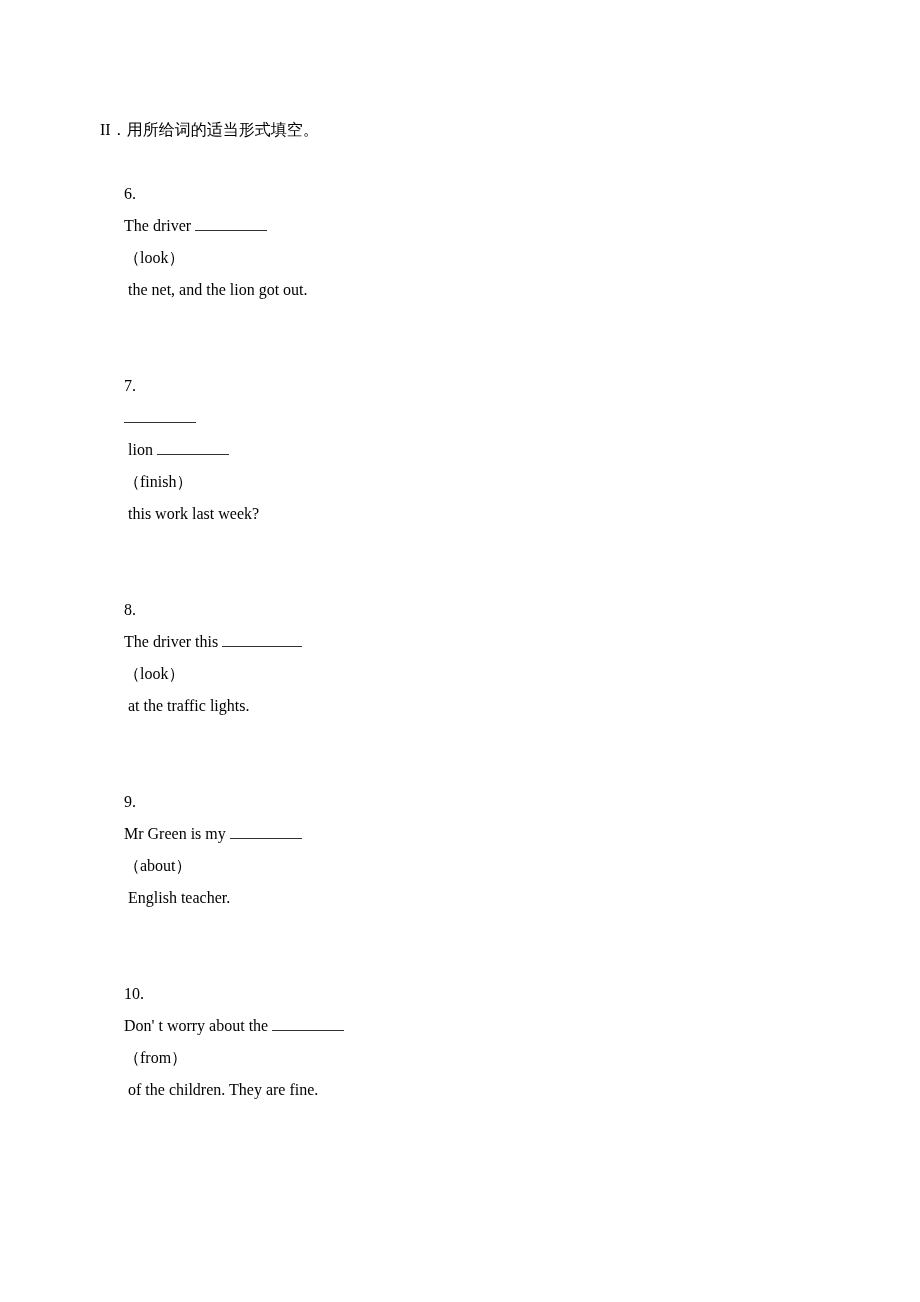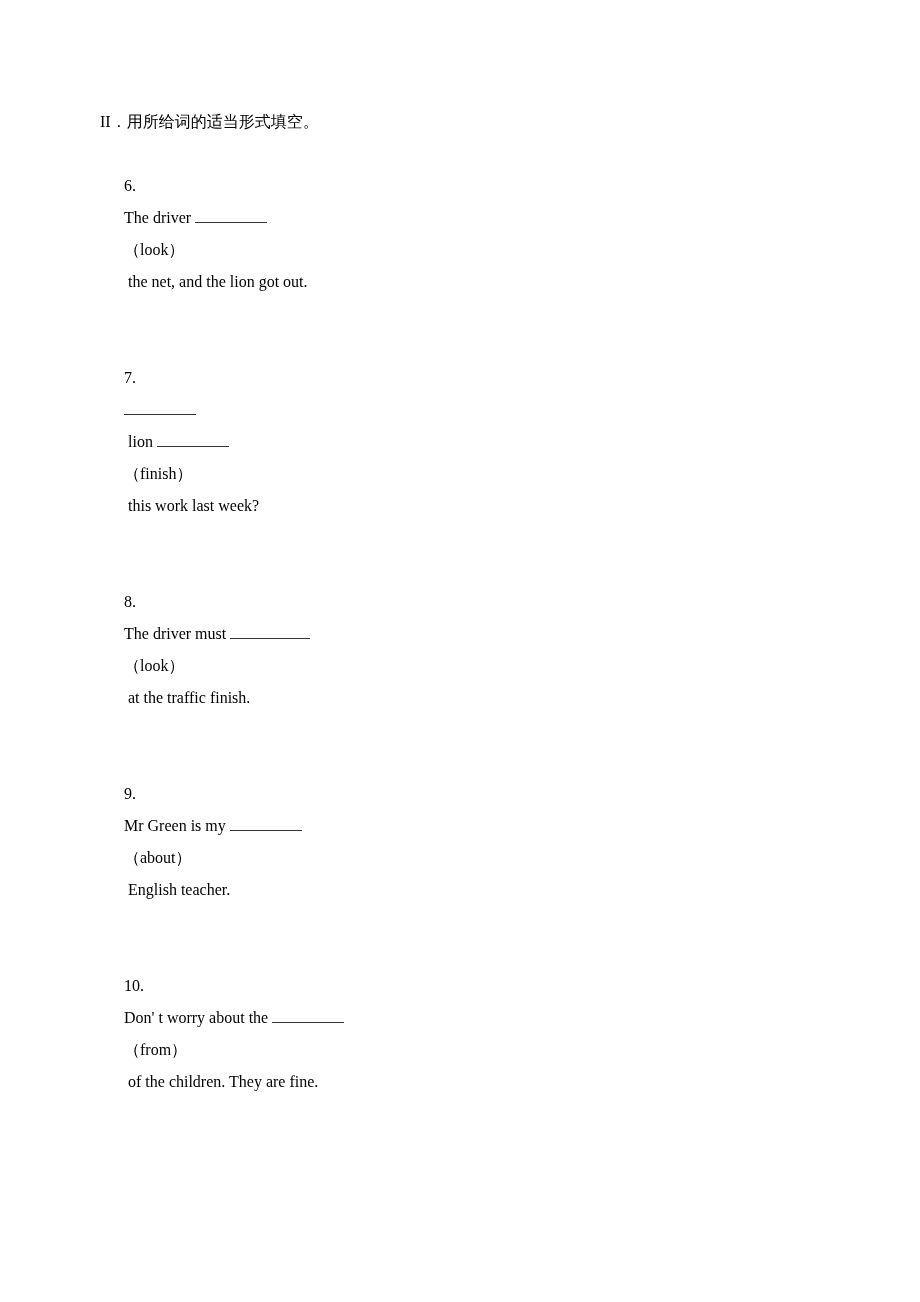--- a/index.html
+++ b/index.html
@@ -9,21 +9,21 @@
     font-family: "SimSun", "Times New Roman", serif;
     font-size: 16px;
     color: #000;
     line-height: 2.0;
     width: 920px;
   }
   .page {
     padding: 90px 100px 60px 100px;
   }
   .section-head {
-    margin-top: 16px;
+    margin-top: 24px;
   }
   .line {
     white-space: pre-wrap;
   }
   .blank {
     display: inline-block;
     border-bottom: 1px solid #333;
     height: 1em;
     vertical-align: baseline;
   }
@@ -49,23 +49,23 @@
     <div class="line">
       <span>7</span>.
       <span class="blank blank-med"></span>
       <span> lion </span><span class="blank blank-med"></span>
       <span>（finish）</span>
       <span> this work last week?</span>
     </div>
 
     <div class="line">
       <span>8</span>.
-      <span>The driver must </span><span class="blank blank-long"></span>
+      <span>The driver this </span><span class="blank blank-long"></span>
       <span>（look）</span>
-      <span> at the traffic finish.</span>
+      <span> at the traffic lights.</span>
     </div>
 
     <div class="line">
       <span>9</span>.
       <span>Mr Green is my </span><span class="blank blank-med"></span>
       <span>（about）</span>
       <span> English teacher.</span>
     </div>
 
 

